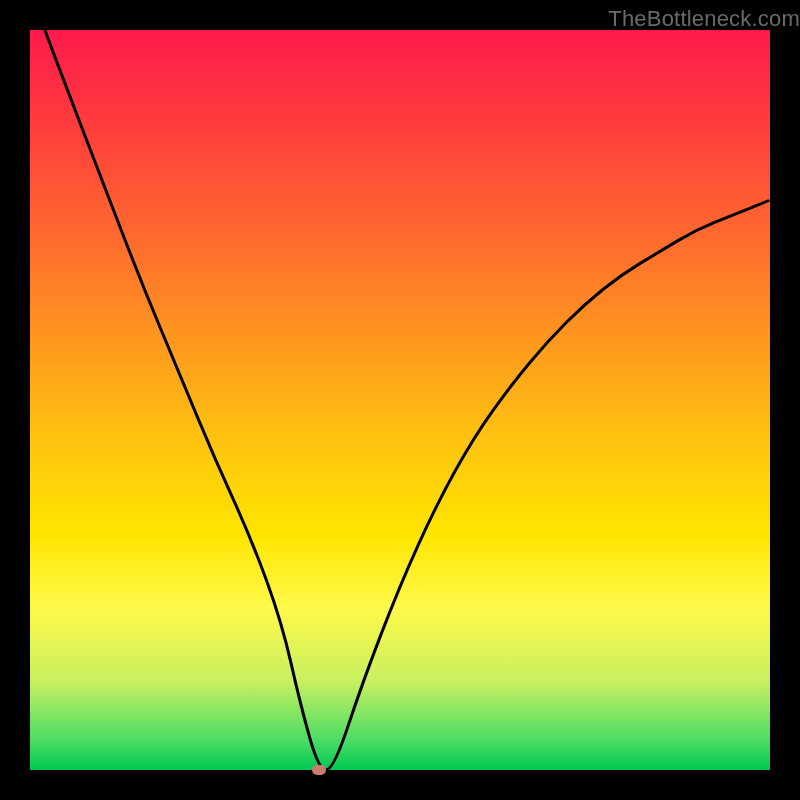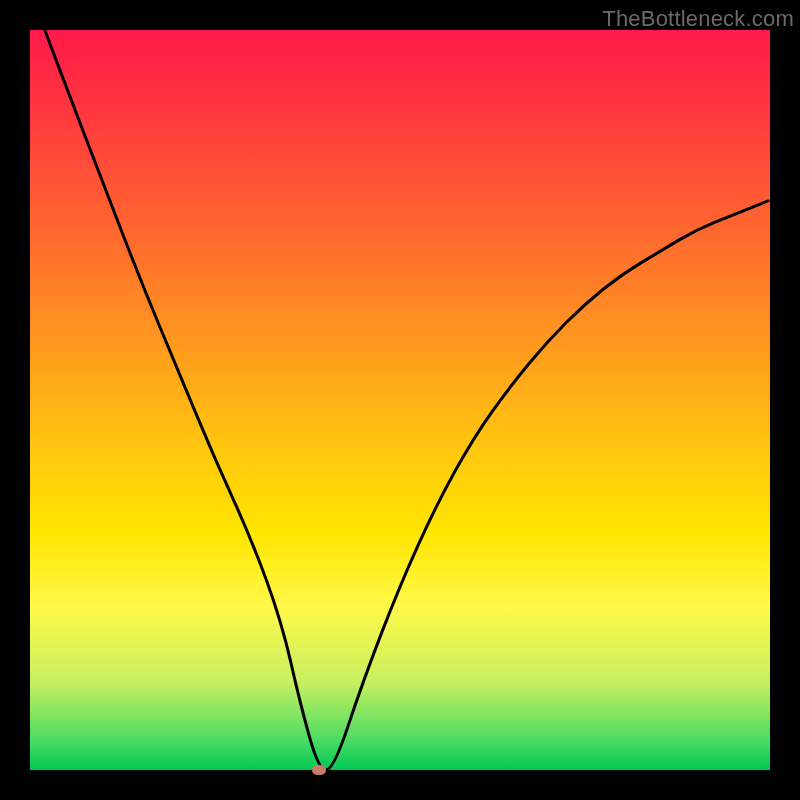--- a/index.html
+++ b/index.html
@@ -33,21 +33,21 @@
       #ffe500 68%,
       #fff94a 78%,
       #c8f060 88%,
       #4bdc64 96%,
       #00c853 100%
     );
   }
   .watermark {
     position: absolute;
     top: 6px;
-    right: 6px;
+    right: 0;
     color: #6a6a6a;
     font-size: 22px;
     font-weight: 500;
     letter-spacing: 0.2px;
   }
   svg.curve {
     position: absolute;
     left: 0; top: 0;
     width: 100%; height: 100%;
   }

